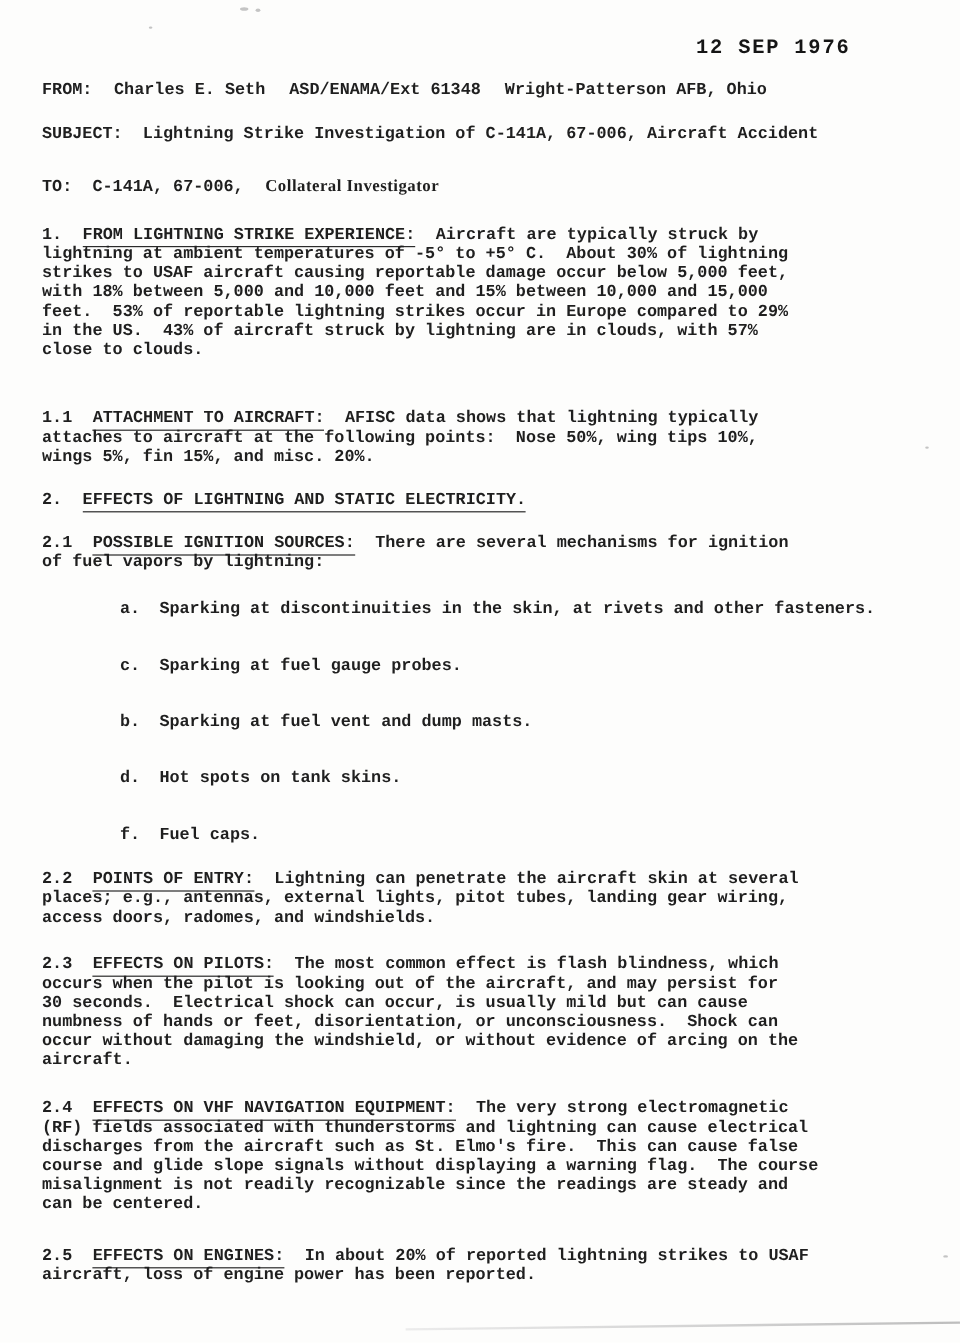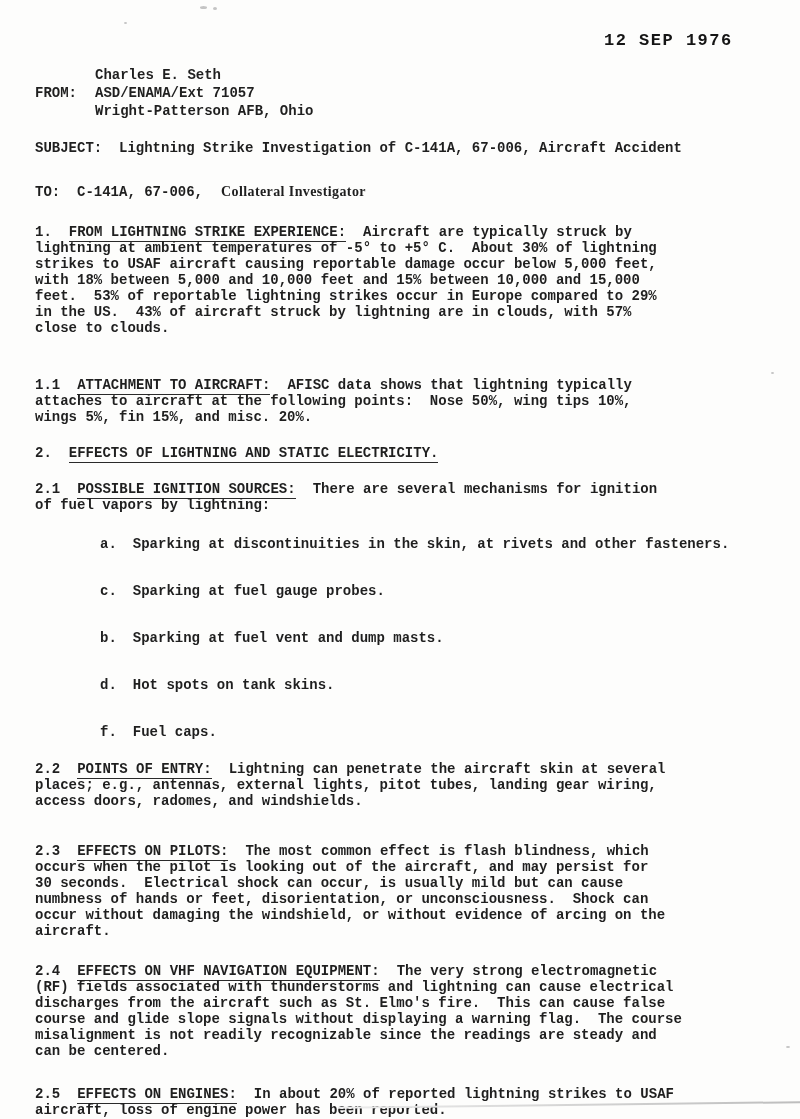--- a/index.html
+++ b/index.html
@@ -8,45 +8,45 @@
     width:800px;height:1119px;
     background:#fdfdfc;
     box-sizing:border-box;
     padding:66px 10px 0 35px;
     overflow:hidden;
     font-family:"Liberation Mono","DejaVu Sans Mono",monospace;
     font-size:14px;line-height:16px;font-weight:700;
     color:#1f1f1f;
   }
   .date-stamp{
-    position:absolute;top:30px;left:604px;
+    position:absolute;top:30px;left:580px;
     font-size:17px;line-height:22px;letter-spacing:1.5px;
     font-weight:700;color:#151515;
   }
   .row{display:flex;}
   .from-block{line-height:18px;align-items:center;}
   .from-label{flex:0 0 60px;}
-  .from-lines{display:flex;flex-direction:column;}
+  .from-lines{display:flex;flex-direction:row;gap:20px;}
   .subject-row{margin-top:20px;}
   .subject-label{flex:0 0 84px;}
   .to-row{margin-top:28px;}
   .to-label{flex:0 0 42px;}
   .addendum{
     font-family:"Liberation Serif","DejaVu Serif",serif;
     font-weight:700;letter-spacing:0.4px;margin-left:18px;
   }
   .para{margin:0;max-width:744px;white-space:pre-wrap;}
   .num{margin-right:17px;}
   .hd{border-bottom:1.6px solid #2a2a2a;margin-right:17px;padding-bottom:1px;}
   .para-1{margin-top:24px;}
   .para-1-1{margin-top:41px;}
   .para-2{margin-top:20px;}
   .para-2-1{margin-top:20px;}
   .para-2-2{margin-top:21px;}
-  .para-2-3{margin-top:34px;}
+  .para-2-3{margin-top:23px;}
   .para-2-4{margin-top:24px;}
   .para-2-5{margin-top:27px;}
   .li{margin:31px 0 0 65px;}
   .li-first{margin-top:23px;}
   .letter{margin-right:16px;}
   .speck{position:absolute;background:#c4c4c4;border-radius:50%;}
   .artifact-line{
     position:absolute;left:338px;top:1104px;width:462px;height:2px;
     background:linear-gradient(90deg,#ececec 0%,#d2d2d2 55%,#bdbdbd 100%);
     transform:rotate(-0.7deg);
@@ -56,21 +56,21 @@
 <body>
 
 <div class="page">
 
   <div class="date-stamp">12 SEP 1976</div>
 
   <div class="row from-block">
     <span class="from-label">FROM:</span>
     <span class="from-lines">
       <span>Charles E. Seth</span>
-      <span>ASD/ENAMA/Ext 71057</span>
+      <span>ASD/ENAMA/Ext 61348</span>
       <span>Wright-Patterson AFB, Ohio</span>
     </span>
   </div>
 
   <div class="row subject-row">
     <span class="subject-label">SUBJECT:</span>
     <span>Lightning Strike Investigation of C-141A, 67-006, Aircraft Accident</span>
   </div>
 
   <div class="row to-row">

